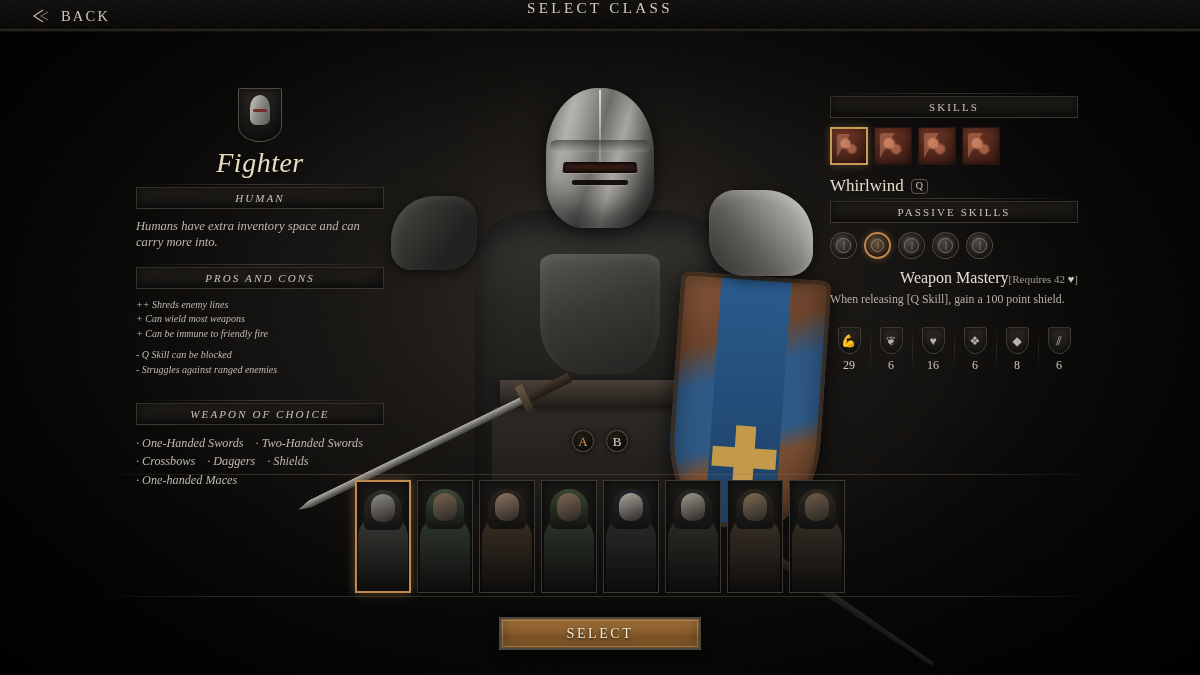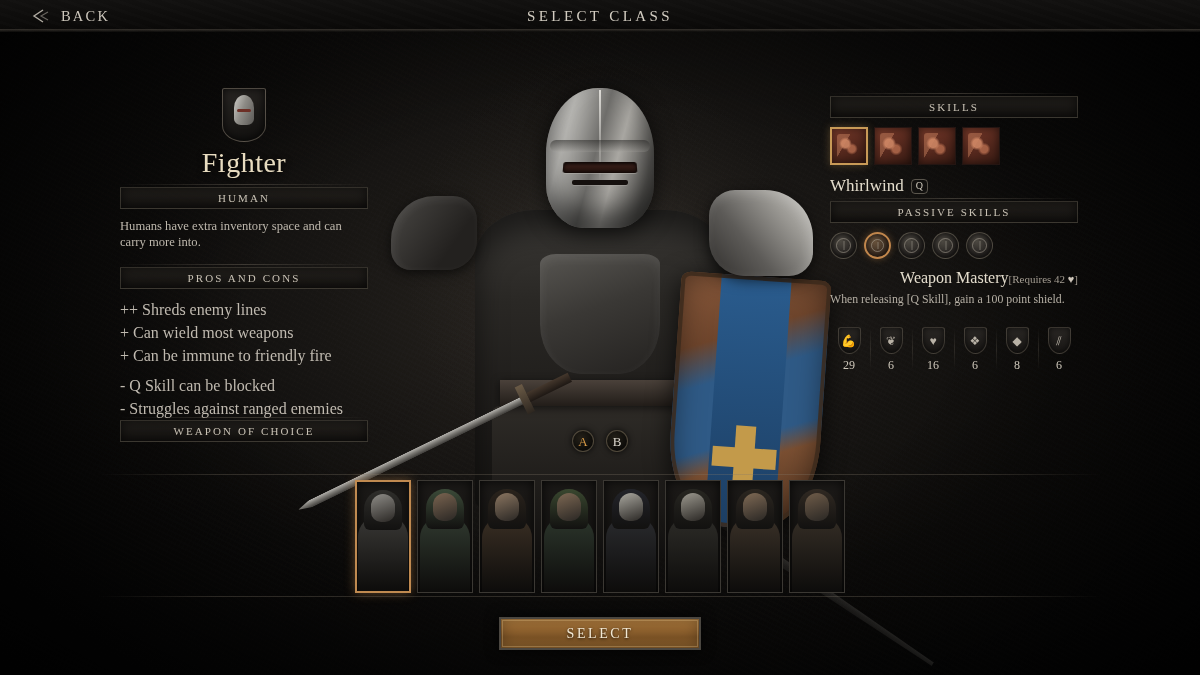--- a/index.html
+++ b/index.html
@@ -53,21 +53,21 @@
     padding:0 8px;
   }
   #back-btn .chev{
     width:18px;height:14px; display:block; opacity:.85;
   }
   #back-label{
     font-size:14.5px; letter-spacing:2.2px; color:#cdc7bc; line-height:1;
   }
   #screen-title{
     position:absolute; left:0; right:0; top:0; height:32px;
-    display:flex; align-items:center; justify-content:center;
+    display:flex; align-items:flex-start; justify-content:center;
     font-size:15px; letter-spacing:3.4px; color:#d2ccc1;
   }
 
   
   #character{
     position:absolute; left:50%; transform:translateX(-50%);
     top:58px; width:430px; height:560px; z-index:5;
   }
   .ch-glow{
     position:absolute; left:-80px; right:-80px; top:-20px; bottom:0;
@@ -203,21 +203,21 @@
     border:1px solid rgba(120,108,88,.6);
     display:flex; align-items:center; justify-content:center;
     font-size:13px; line-height:1; z-index:18; cursor:pointer;
     box-shadow:0 0 6px rgba(0,0,0,.8);
   }
   #marker-a{ left:572px; top:430px; color:#d89a46; }
   #marker-b{ left:606px; top:430px; color:#ddd8cf; }
 
   
   .panel{ position:absolute; z-index:20; }
-  #left-panel{ left:120px; top:88px; width:248px; }
+  #left-panel{ left:136px; top:88px; width:248px;font-style:italic; }
   #right-panel{ left:830px; top:96px; width:248px; }
 
   
   #class-emblem{
     width:44px; height:54px; margin:0 auto 6px;
     position:relative;
   }
   .emblem-shield{
     position:absolute; inset:0;
     background:linear-gradient(160deg,#2a2724 0%, #1b1917 55%, #100f0e 100%);
@@ -252,21 +252,21 @@
     font-size:11px; letter-spacing:2.1px; color:#c8c1b4;
     box-shadow:inset 0 0 12px rgba(0,0,0,.65);
     cursor:default;
   }
   .sec-header:before{
     content:""; position:absolute; left:-1px; right:-1px; top:-4px; height:1px;
     background:linear-gradient(90deg, transparent, rgba(140,130,115,.35), transparent);
   }
   .sec-body{ font-size:12.6px; line-height:1.3; color:#bdb7ac; margin-bottom:16px; }
 
-  .pc-list{ font-size:16px; line-height:1.45; color:#c0bab0; margin-bottom:0; }
+  .pc-list{ font-size:10px; line-height:1.45; color:#c0bab0; margin-bottom:26px; }
   .pc-list .gap{ height:7px; }
   .woc{ font-size:12.2px; line-height:1.5; color:#c0bab0; }
   .woc-row{ display:flex; gap:12px; }
   .woc-row span{ white-space:nowrap; }
 
   
   .skill-row{ display:flex; gap:6px; margin-bottom:11px; }
   .skill-ico{
     width:38px; height:38px; position:relative; cursor:pointer;
     background:linear-gradient(150deg,#7e3d2c 0%, #5d2c20 42%, #391b13 100%);
@@ -464,20 +464,34 @@
       <div>+ Can wield most weapons</div>
       <div>+ Can be immune to friendly fire</div>
       <div class="gap"></div>
       <div>- Q Skill can be blocked</div>
       <div>- Struggles against ranged enemies</div>
     </div>
 
     <div class="sec-header">
       <span>WEAPON OF CHOICE</span>
     </div>
+    <div class="woc">
+      <div class="woc-row">
+        <span>· One-Handed Swords</span>
+        <span>· Two-Handed Swords</span>
+      </div>
+      <div class="woc-row">
+        <span>· Crossbows</span>
+        <span>· Daggers</span>
+        <span>· Shields</span>
+      </div>
+      <div class="woc-row">
+        <span>· One-handed Maces</span>
+      </div>
+    </div>
   </div>
 
   <div class="panel" id="right-panel">
     <div class="sec-header">
       <span>SKILLS</span>
     </div>
     <div class="skill-row" id="skill-row">
         <div class="skill-ico sel">
           <div class="gl"></div>
         </div>

